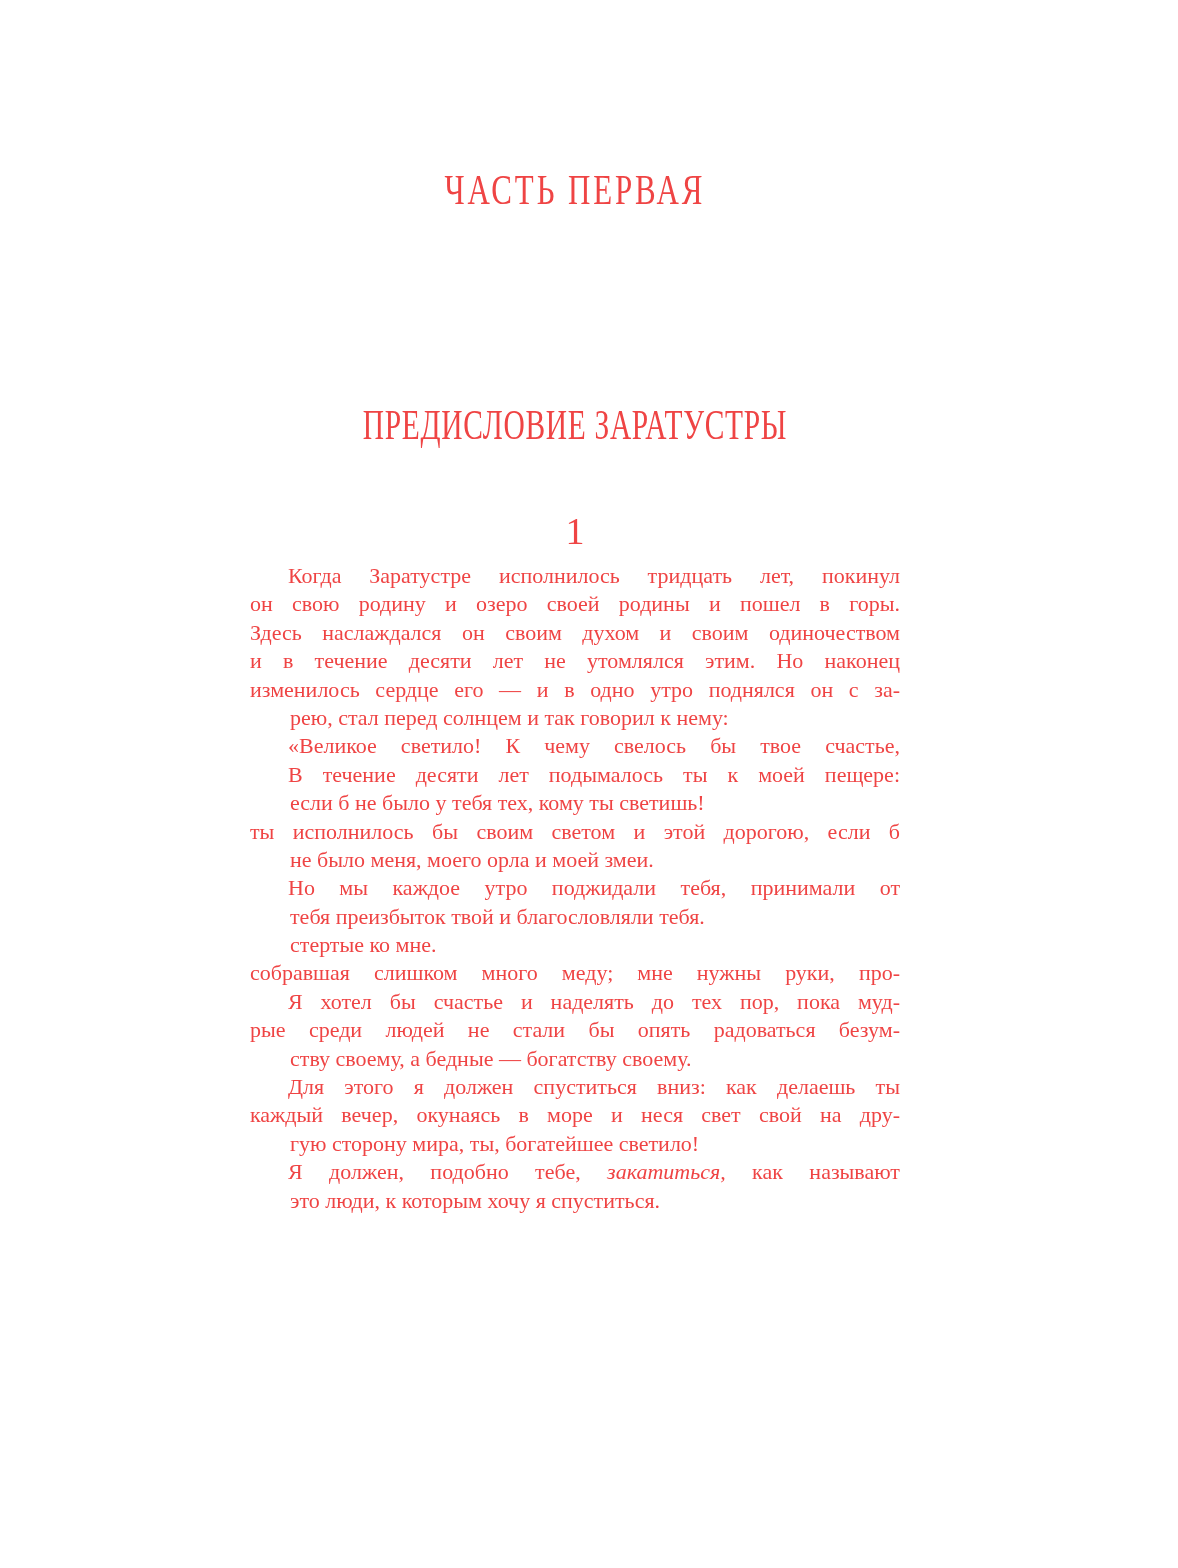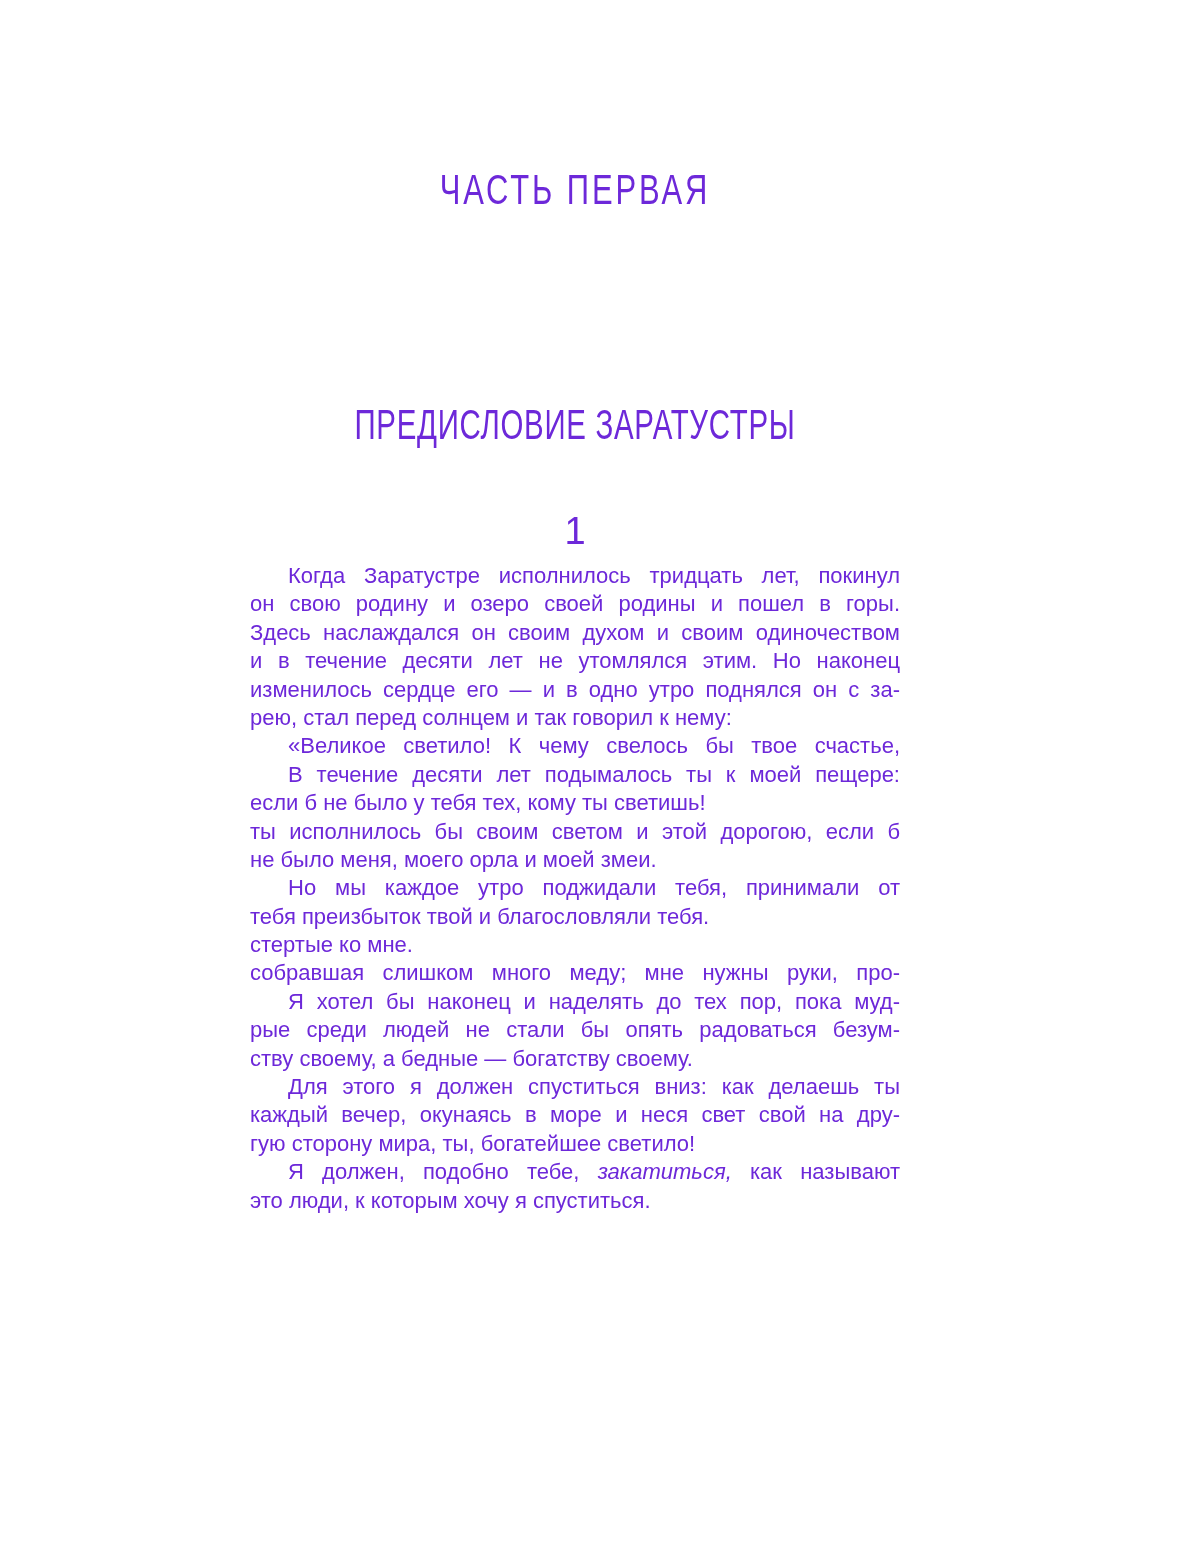--- a/index.html
+++ b/index.html
@@ -2,22 +2,22 @@
 <html><head>
 <meta charset="utf-8">
 <style>
   html, body { margin: 0; padding: 0; background: #ffffff; }
 
   .page {
     position: relative;
     width: 1178px;
     height: 1568px;
     background: #ffffff;
-    font-family: Liberation Sans, sans-serif;
-    color: #6d28d9;
+    font-family: Liberation Serif, serif;
+    color: #ef4444;
     overflow: hidden;
   }
 
   .part-title {
     position: absolute;
     top: 168px;
     left: 250px;
     width: 650px;
     margin: 0;
     font-size: 43px;
@@ -65,21 +65,21 @@
     line-height: 28.4px;
   }
 
   .body-text .line {
     text-align: justify;
     text-align-last: justify;
     height: 28.4px;
   }
 
   .body-text .line.indent { text-indent: 38px; }
-  .body-text .line.end { text-align-last: left; }
+  .body-text .line.end { text-align-last: left; margin-left: 40px; }
 
   .body-text i { font-style: italic; }
 </style>
 </head>
 <body>
 
 <div class="page">
   <h1 class="part-title">ЧАСТЬ ПЕРВАЯ</h1>
 
   <h2 class="chapter-title">ПРЕДИСЛОВИЕ ЗАРАТУСТРЫ</h2>
@@ -95,21 +95,21 @@
       <div class="line end"><span>рею, стал перед солнцем и так говорил к нему:</span></div>
       <div class="line indent"><span>«Великое светило! К чему свелось бы твое счастье,</span></div>
       <div class="line indent"><span>В течение десяти лет подымалось ты к моей пещере:</span></div>
       <div class="line end"><span>если б не было у тебя тех, кому ты светишь!</span></div>
       <div class="line"><span>ты исполнилось бы своим светом и этой дорогою, если б</span></div>
       <div class="line end"><span>не было меня, моего орла и моей змеи.</span></div>
       <div class="line indent"><span>Но мы каждое утро поджидали тебя, принимали от</span></div>
       <div class="line end"><span>тебя преизбыток твой и благословляли тебя.</span></div>
       <div class="line end"><span>стертые ко мне.</span></div>
       <div class="line"><span>собравшая слишком много меду; мне нужны руки, про-</span></div>
-      <div class="line indent"><span>Я хотел бы наконец и наделять до тех пор, пока муд-</span></div>
+      <div class="line indent"><span>Я хотел бы счастье и наделять до тех пор, пока муд-</span></div>
       <div class="line"><span>рые среди людей не стали бы опять радоваться безум-</span></div>
       <div class="line end"><span>ству своему, а бедные — богатству своему.</span></div>
       <div class="line indent"><span>Для этого я должен спуститься вниз: как делаешь ты</span></div>
       <div class="line"><span>каждый вечер, окунаясь в море и неся свет свой на дру-</span></div>
       <div class="line end"><span>гую сторону мира, ты, богатейшее светило!</span></div>
       <div class="line indent"><span>Я должен, подобно тебе, </span><i>закатиться,</i><span> как называют</span></div>
       <div class="line end"><span>это люди, к которым хочу я спуститься.</span></div>
     </div>
 </div>
 

